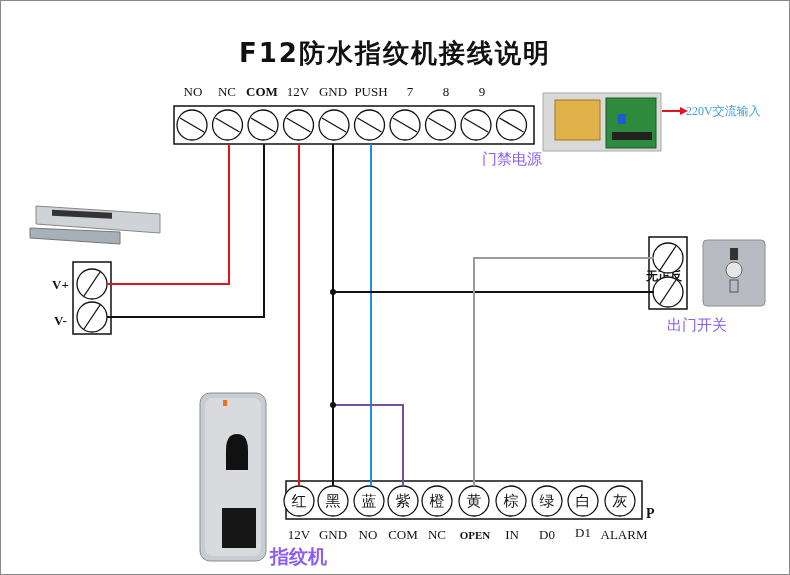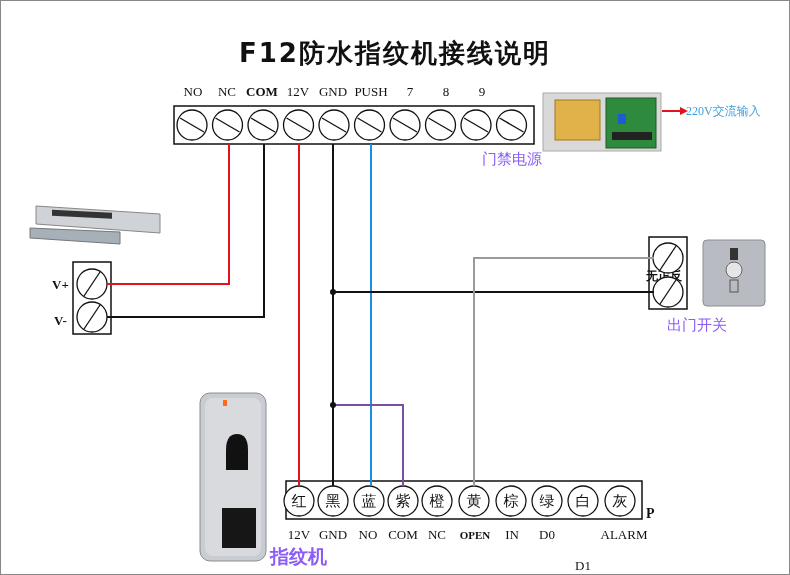--- a/index.html
+++ b/index.html
@@ -41,21 +41,21 @@
 <div class="lbl bold" style="left:646px;top:506px;font-size:14px;">P</div>
 
 <div class="lbl" style="left:284px;top:527px;width:30px;">12V</div>
 <div class="lbl" style="left:316px;top:527px;width:34px;">GND</div>
 <div class="lbl" style="left:354px;top:527px;width:28px;">NO</div>
 <div class="lbl" style="left:384px;top:527px;width:38px;">COM</div>
 <div class="lbl" style="left:424px;top:527px;width:26px;">NC</div>
 <div class="lbl bold" style="left:456px;top:529px;width:38px;font-size:11px;">OPEN</div>
 <div class="lbl" style="left:500px;top:527px;width:24px;">IN</div>
 <div class="lbl" style="left:534px;top:527px;width:26px;">D0</div>
-<div class="lbl" style="left:570px;top:525px;width:26px;margin-top:33px;">D1</div>
+<div class="lbl" style="left:570px;top:525px;width:26px;">D1</div>
 <div class="lbl" style="left:600px;top:527px;width:48px;">ALARM</div>
 
 <div id="pin-glyphs">
     <div class="lbl" style="left: 289px; top: 492px; width: 20px; font-size: 15px; font-family: &quot;DejaVu Serif&quot;, serif; z-index: 5;">红</div>
     <div class="lbl" style="left: 323px; top: 492px; width: 20px; font-size: 15px; font-family: &quot;DejaVu Serif&quot;, serif; z-index: 5;">黑</div>
     <div class="lbl" style="left: 359px; top: 492px; width: 20px; font-size: 15px; font-family: &quot;DejaVu Serif&quot;, serif; z-index: 5;">蓝</div>
     <div class="lbl" style="left: 393px; top: 492px; width: 20px; font-size: 15px; font-family: &quot;DejaVu Serif&quot;, serif; z-index: 5;">紫</div>
     <div class="lbl" style="left: 427px; top: 492px; width: 20px; font-size: 15px; font-family: &quot;DejaVu Serif&quot;, serif; z-index: 5;">橙</div>
     <div class="lbl" style="left: 464px; top: 492px; width: 20px; font-size: 15px; font-family: &quot;DejaVu Serif&quot;, serif; z-index: 5;">黄</div>
     <div class="lbl" style="left: 501px; top: 492px; width: 20px; font-size: 15px; font-family: &quot;DejaVu Serif&quot;, serif; z-index: 5;">棕</div>

